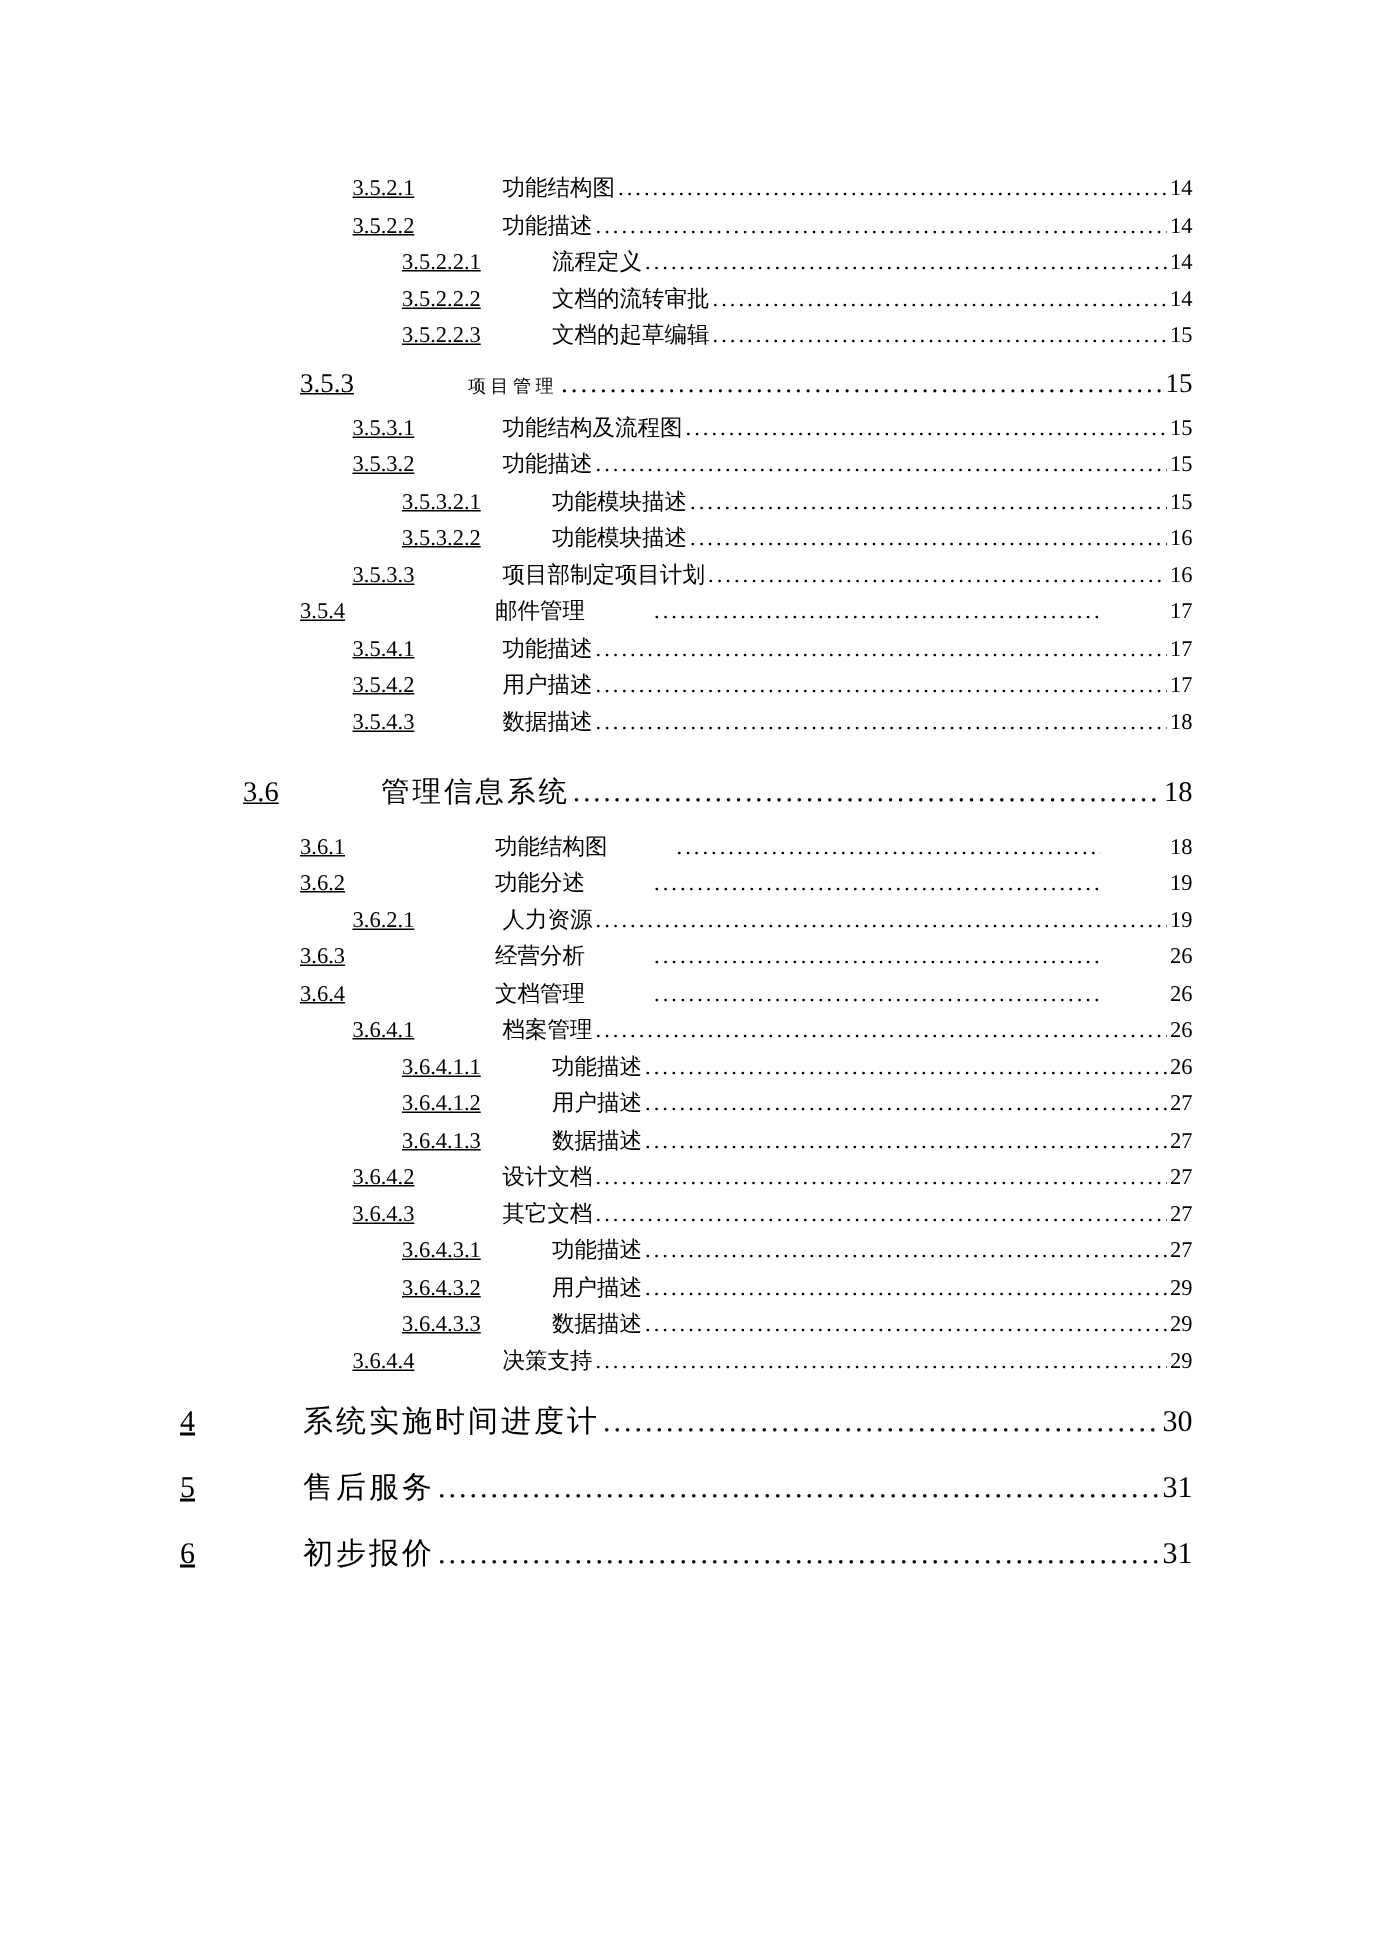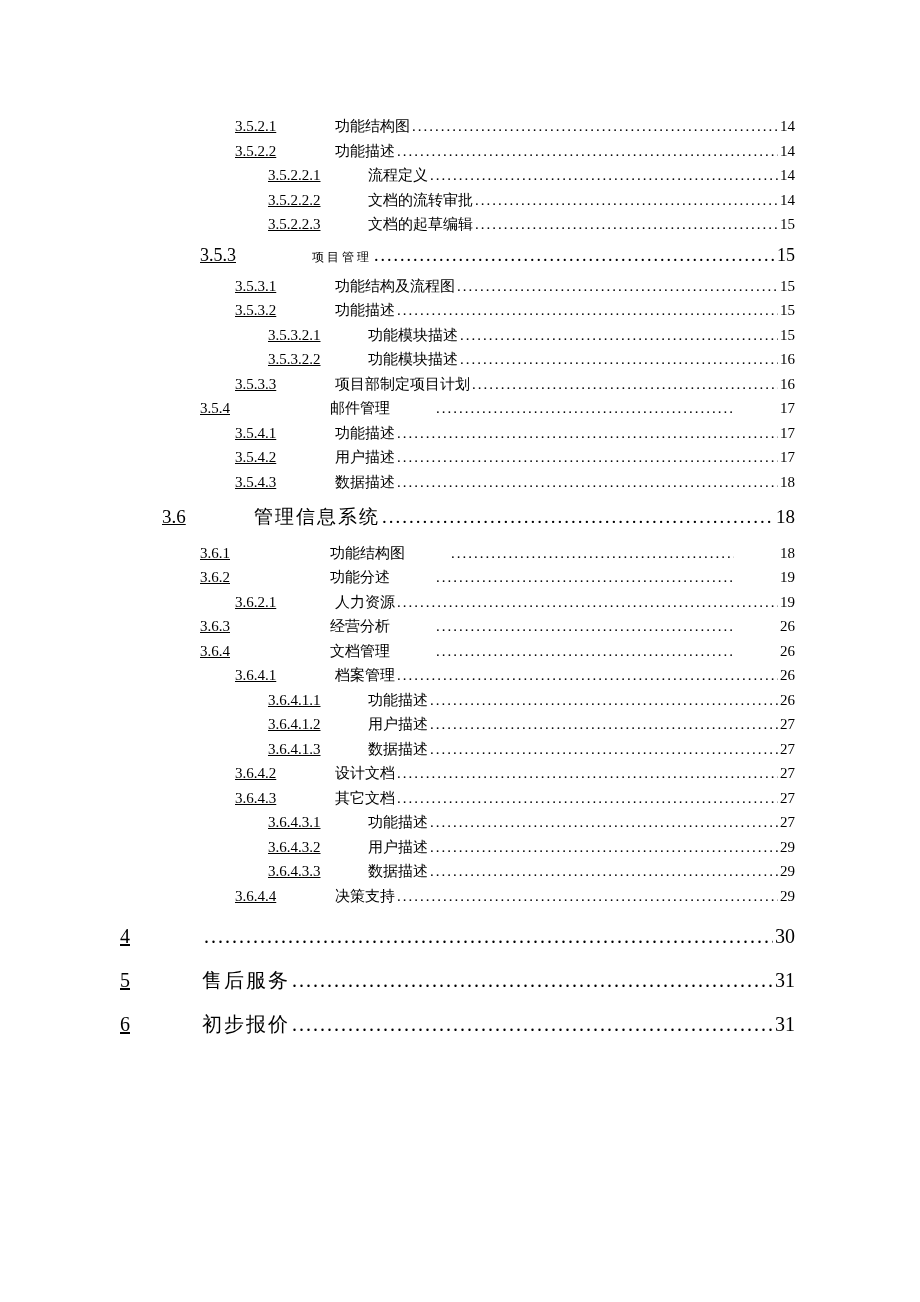--- a/index.html
+++ b/index.html
@@ -36,21 +36,21 @@
     .level-4 { margin-left: 115px; }
     .level-4 .toc-num { width: 78px; }
     .level-5 { margin-left: 148px; }
     .level-5 .toc-num { width: 78px; }
     .level-3h { margin-left: 80px; font-size: 18px; margin-top: 6px; margin-bottom: 6px; }
     .level-3h .toc-num { width: 90px; font-size: 18px; }
     .level-3h .toc-title { font-size: 12px; letter-spacing: 3px; }
     .level-3 { margin-left: 80px; gap: 44px; }
     .level-3 .toc-num { width: 64px; }
     .level-2 { margin-left: 42px; font-size: 19px; margin-top: 10px; margin-bottom: 10px; }
-    .level-2 .toc-num { width: 70px; }
+    .level-2 .toc-num { width: 70px; margin-top: 12px; }
     .level-2 .toc-title { letter-spacing: 2px; }
     .level-1 { margin-left: 0; font-size: 20px; margin-top: 14px; margin-bottom: 14px; }
     .level-1 .toc-num { width: 60px; }
     .level-1 .toc-title { letter-spacing: 2px; }
   </style>
 </head>
 <body>
 
 <div id="toc">
     <div class="toc-line level-4">
@@ -234,20 +234,21 @@
       <span class="toc-page">29</span>
     </div>
     <div class="toc-line level-4">
       <span class="toc-num">3.6.4.4</span>
       <span class="toc-title">决策支持</span>
       <span class="toc-dots"></span>
       <span class="toc-page">29</span>
     </div>
     <div class="toc-line level-1">
       <span class="toc-num">4</span>
+      <span class="toc-title">系统实施时间进度计</span>
       <span class="toc-dots"></span>
       <span class="toc-page">30</span>
     </div>
     <div class="toc-line level-1">
       <span class="toc-num">5</span>
       <span class="toc-title">售后服务</span>
       <span class="toc-dots"></span>
       <span class="toc-page">31</span>
     </div>
     <div class="toc-line level-1">

